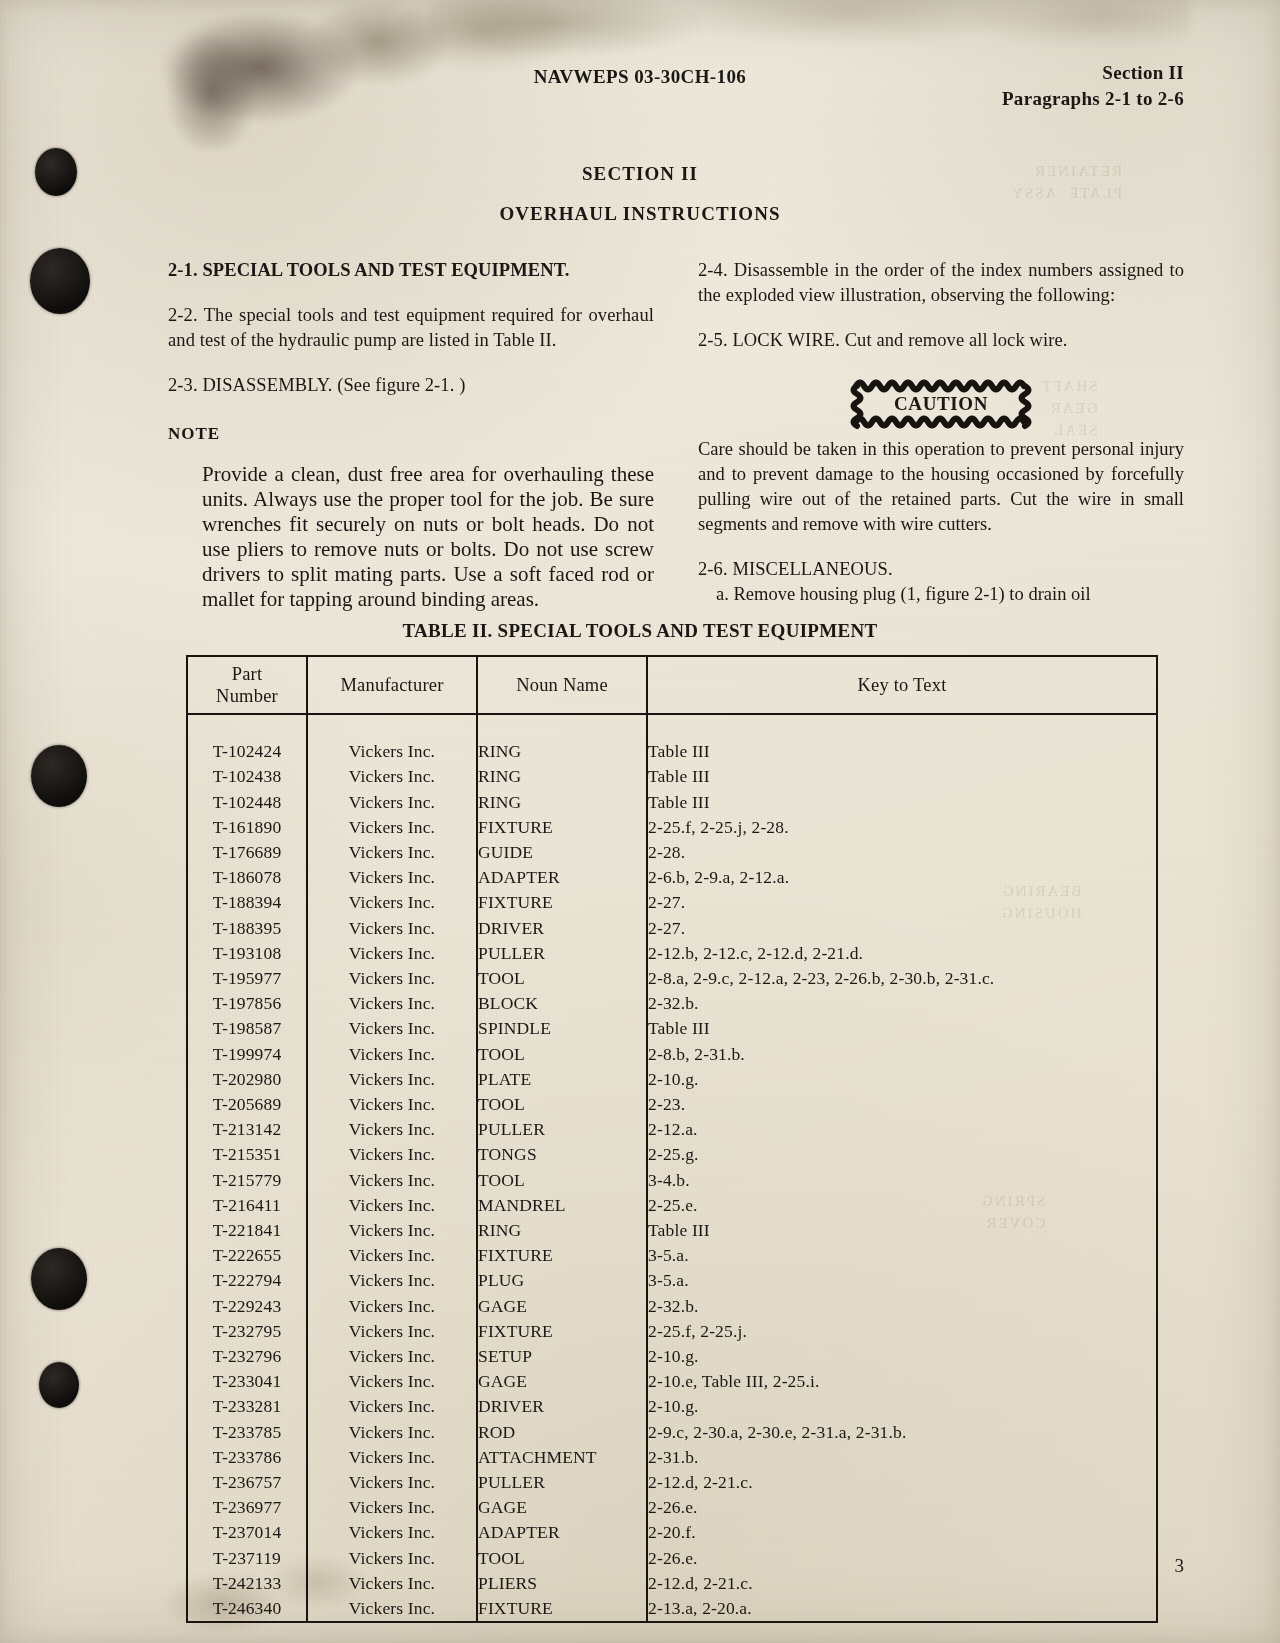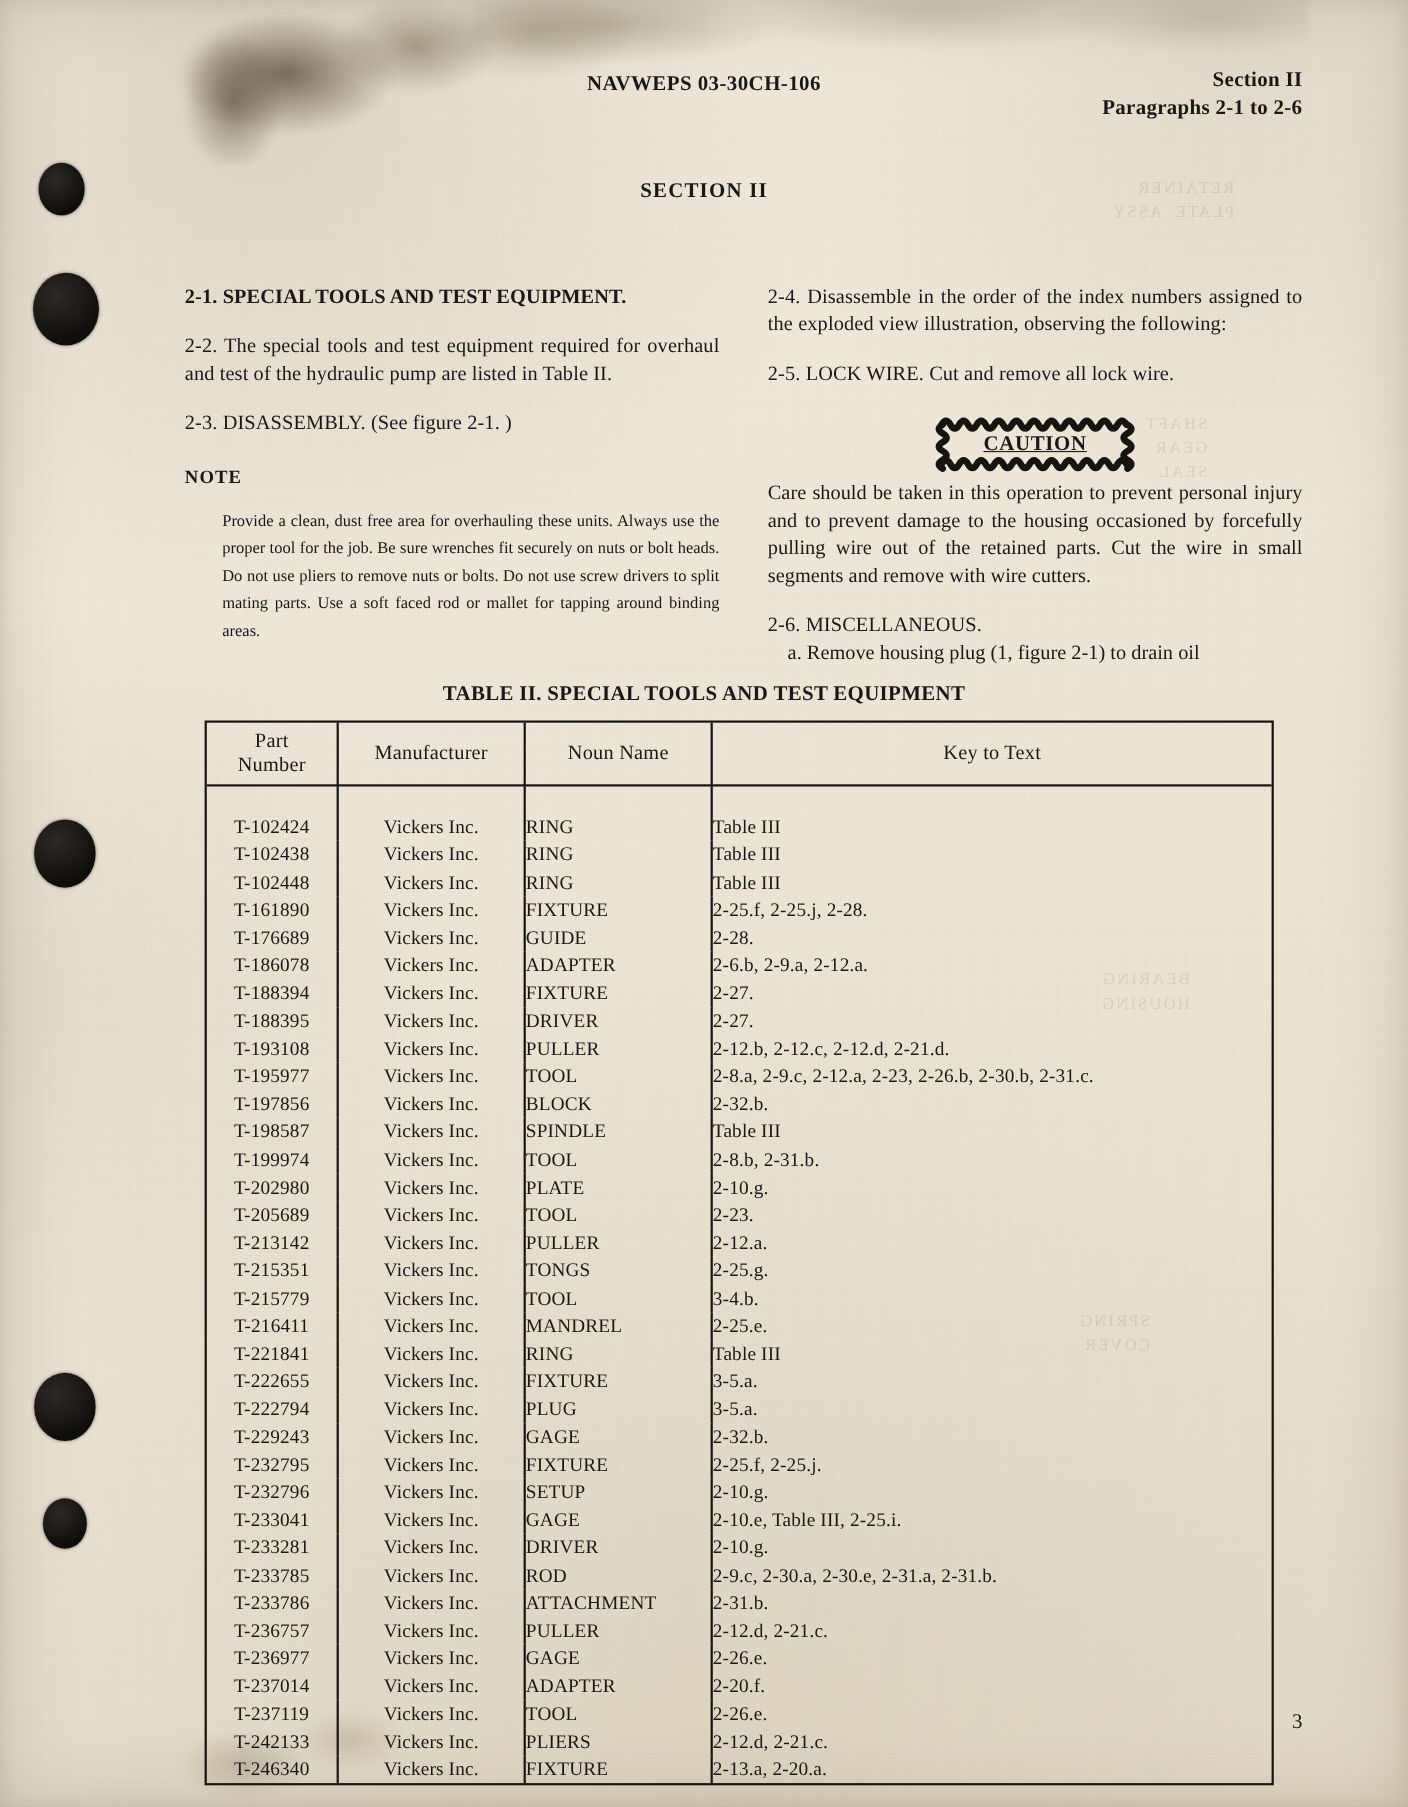--- a/index.html
+++ b/index.html
@@ -154,21 +154,21 @@
 
   .note-label {
     text-align: left;
     font-weight: bold;
     font-size: 17px;
     letter-spacing: 1px;
     margin: 26px 0 18px 0;
   }
   .note-body {
     margin: 0 0 0 34px;
-    font-size: 15px;
+    font-size: 21px;
     line-height: 25px;
     text-align: justify;
   }
   .caution-body {
     margin: 6px 0 20px 0;
     font-size: 18.5px;
     line-height: 25px;
     text-align: justify;
   }
   .sub-a {
@@ -191,21 +191,20 @@
   .caution-box svg { display: block; }
   .caution-text {
     position: absolute;
     inset: 0;
     display: flex;
     align-items: center;
     justify-content: center;
     font-weight: bold;
     font-size: 19px;
     letter-spacing: 0.6px;
-    text-decoration: underline;
   }
 
   
   .table-title {
     position: absolute;
     top: 620px;
     left: 0; right: 0;
     text-align: center;
     font-weight: bold;
     font-size: 19px;
@@ -292,20 +291,21 @@
 
   <div class="runhead">
     <div class="runhead-center">NAVWEPS 03-30CH-106</div>
     <div class="runhead-right">
       <div>Section II</div>
       <div>Paragraphs 2-1 to 2-6</div>
     </div>
   </div>
 
   <div class="sec-title" id="sec-num">SECTION II</div>
+  <div class="sec-title" id="sec-name">OVERHAUL INSTRUCTIONS</div>
 
   <div class="cols">
 
     <div class="col">
       <p class="para hd">2-1.  SPECIAL TOOLS AND TEST EQUIPMENT.</p>
       <p class="para">2-2.  The special tools and test equipment required for overhaul and test of the hydraulic pump are listed in Table II.</p>
       <p class="para">2-3.  DISASSEMBLY.   (See figure 2-1. )</p>
       <div class="note-label">NOTE</div>
       <p class="note-body">Provide a clean,  dust free area for overhauling these units.  Always use the proper tool for the job.  Be sure wrenches fit securely on nuts or bolt heads.  Do not use pliers to remove nuts or bolts.  Do not use screw drivers to split mating parts.  Use a soft faced rod or mallet for tapping around binding areas.</p>
     </div>

